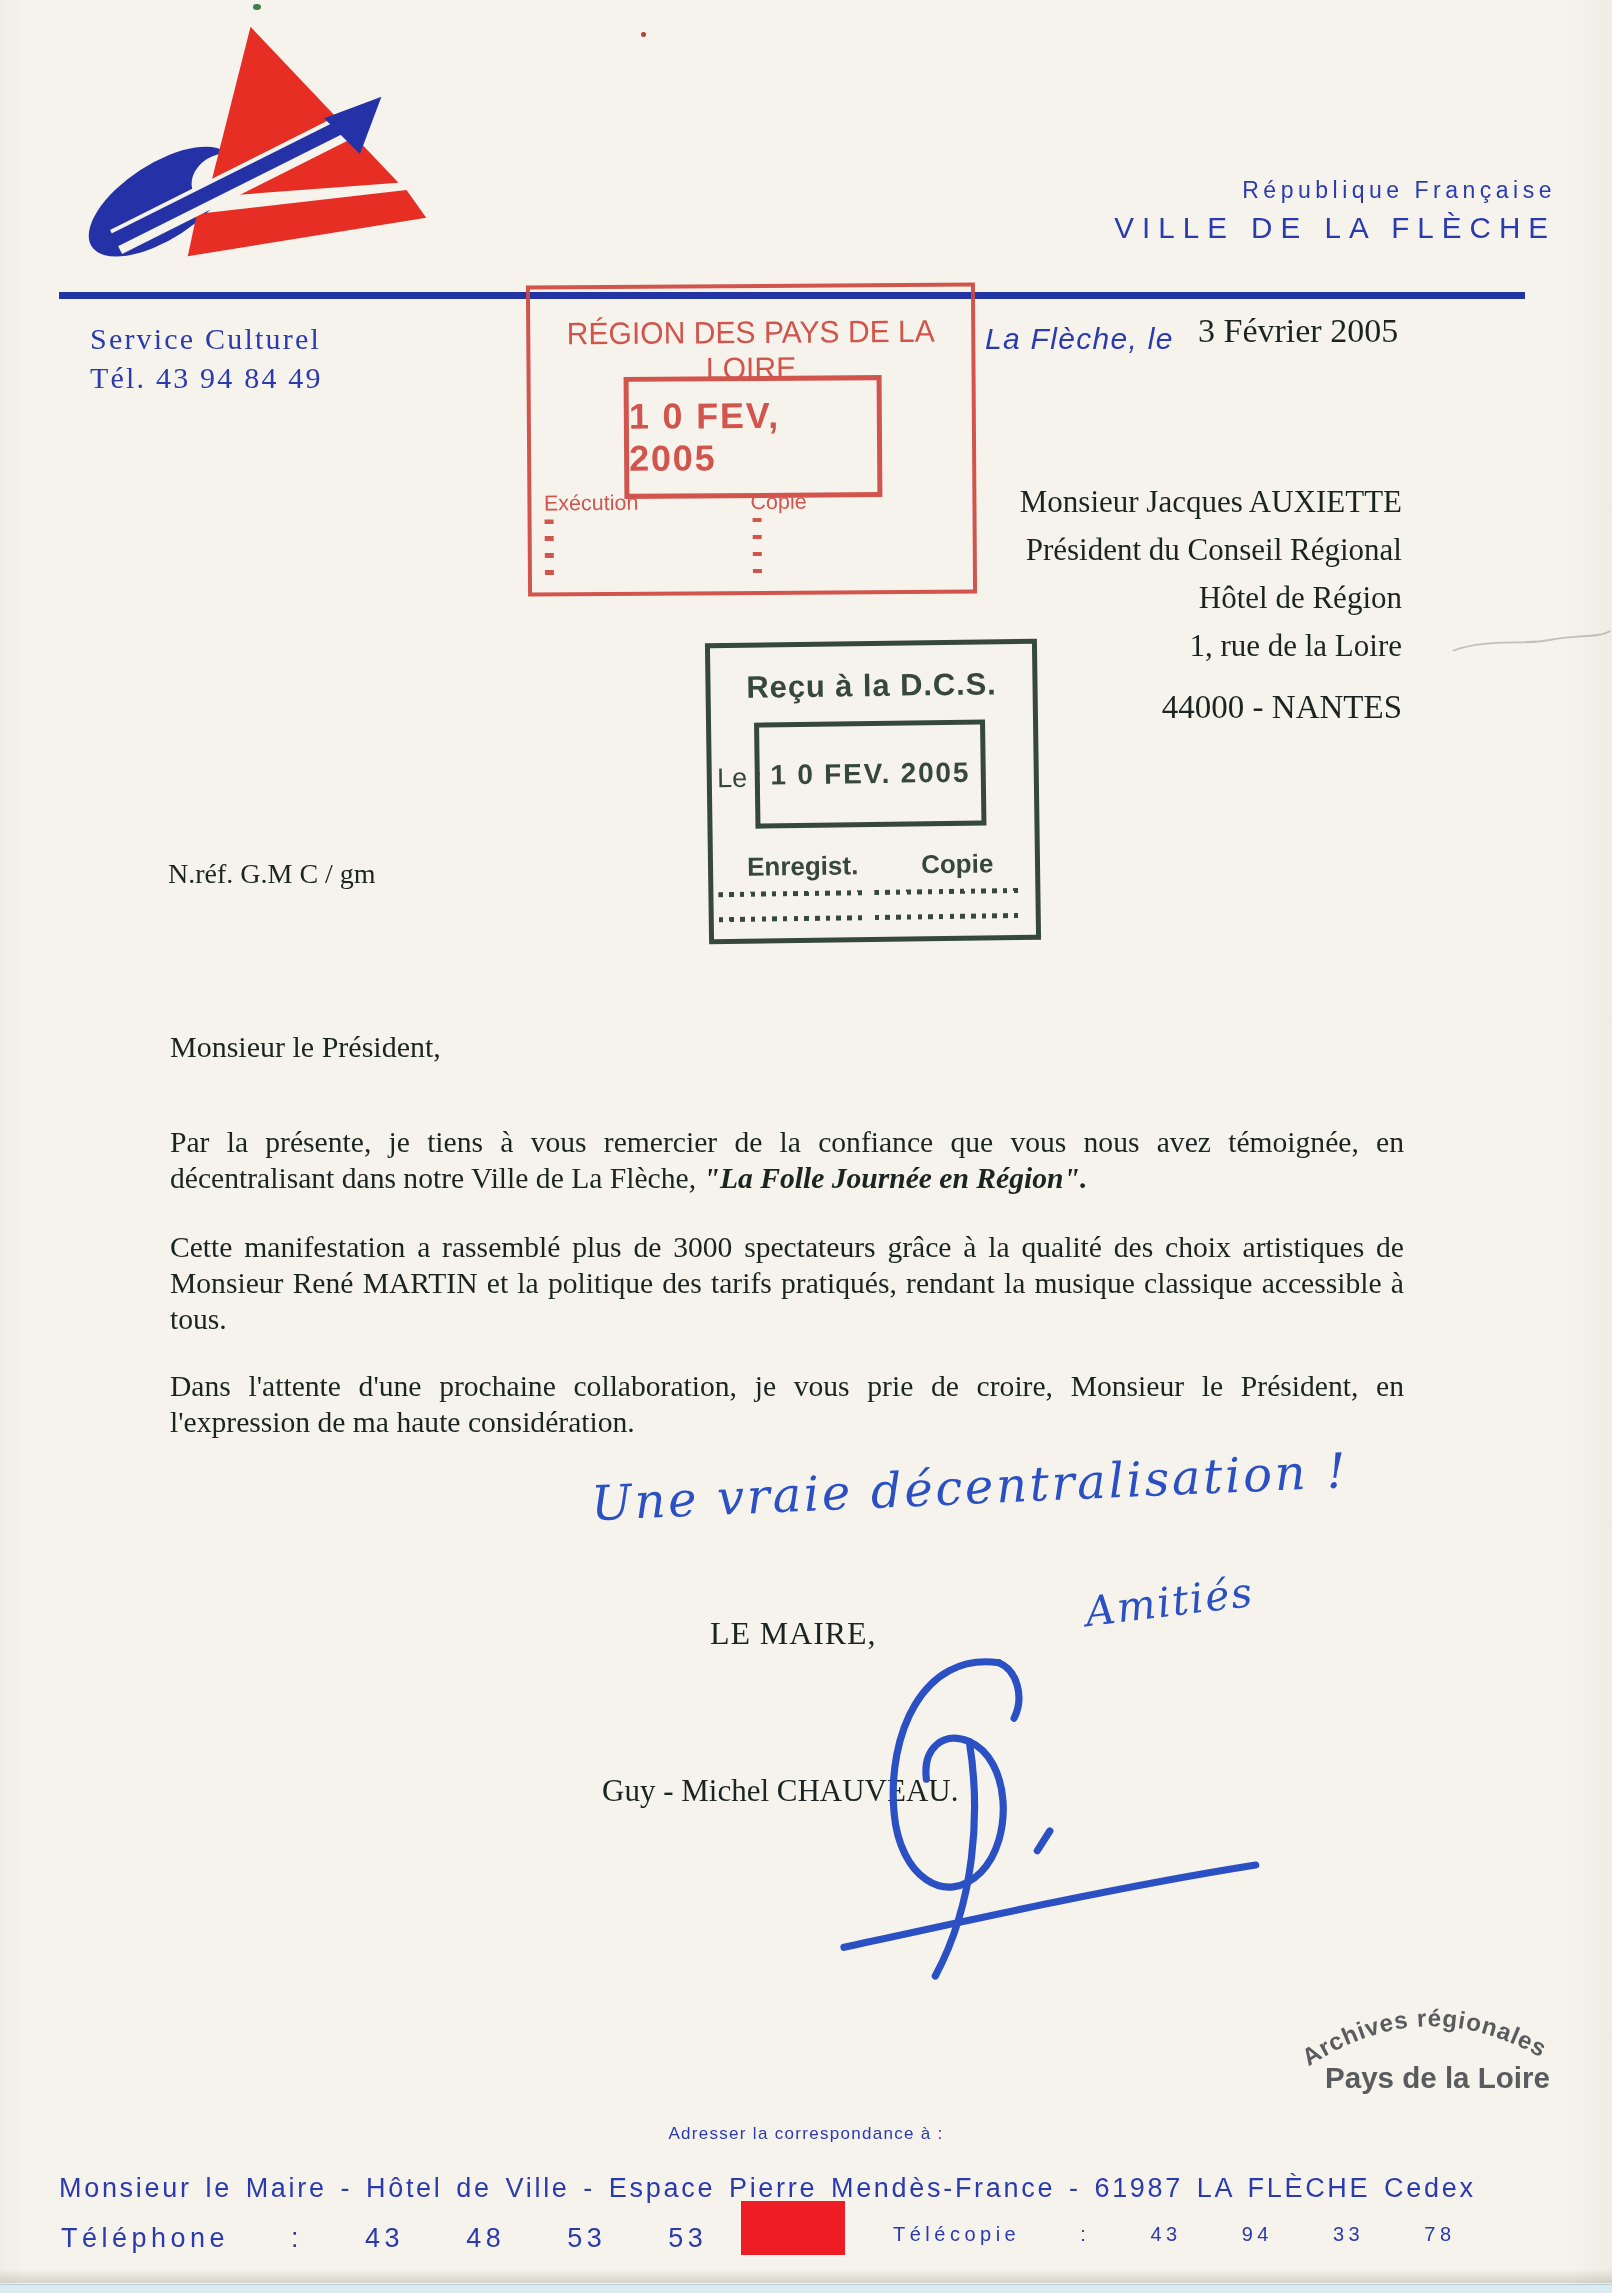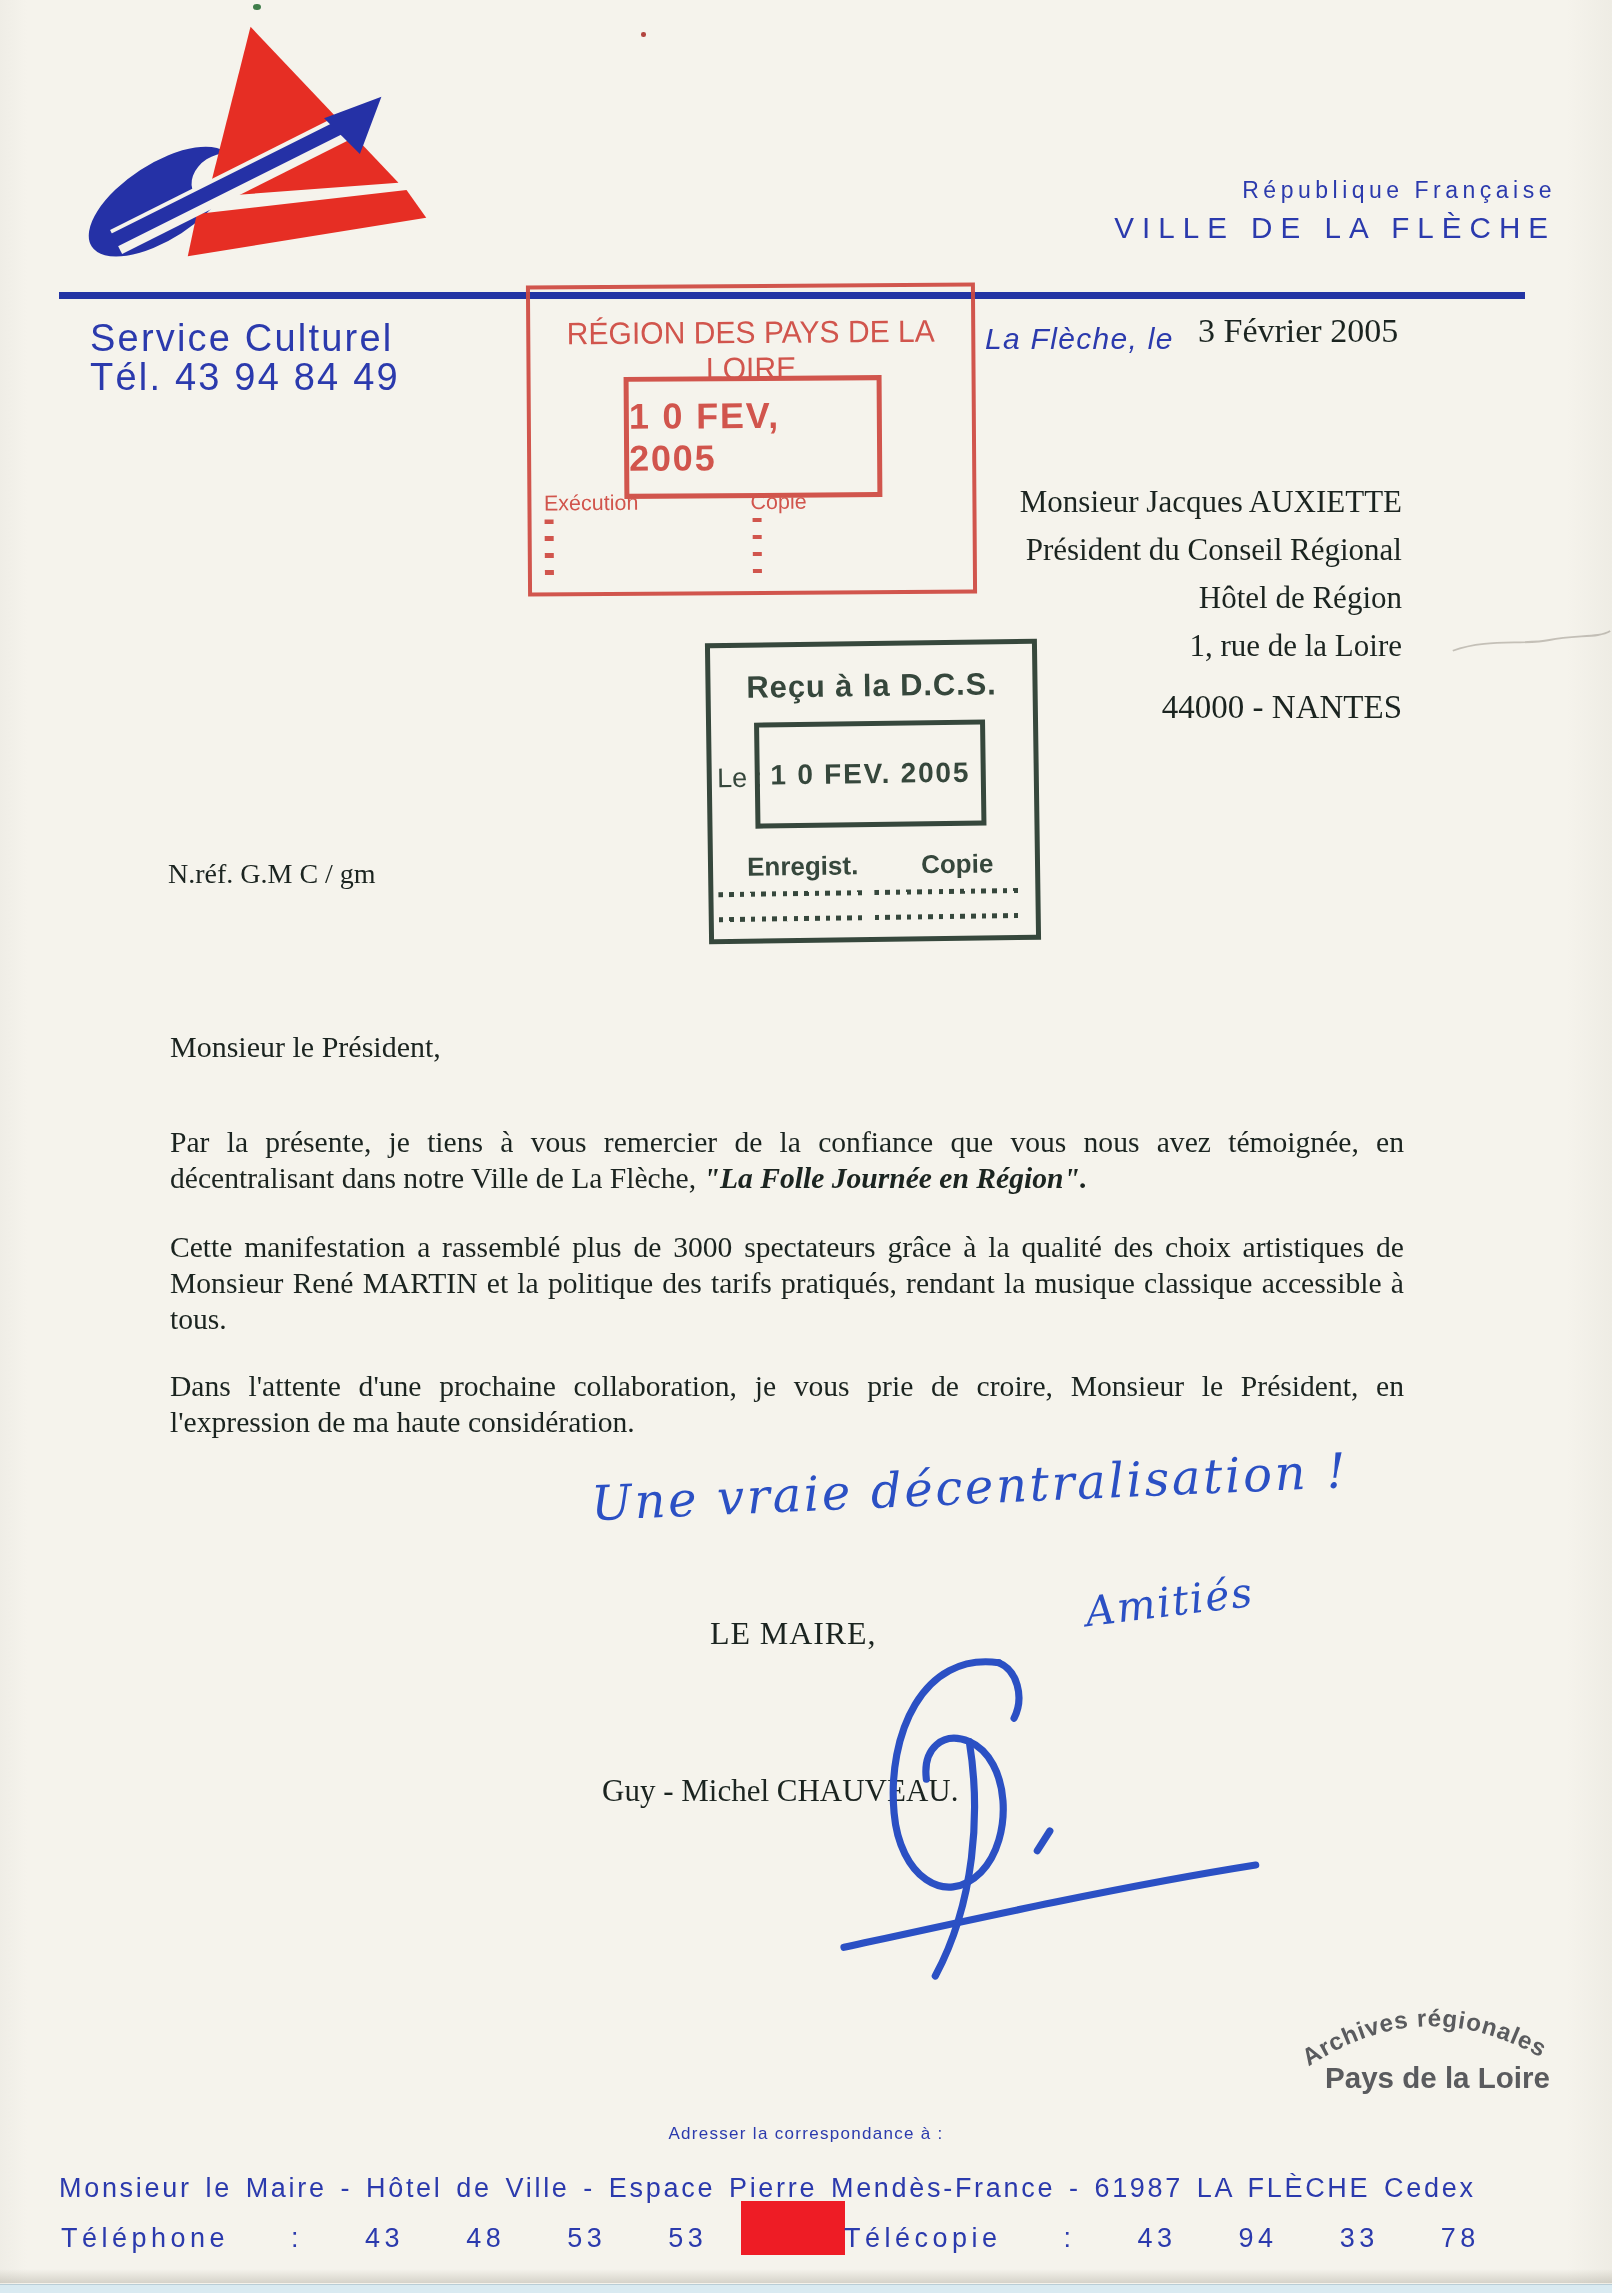--- a/index.html
+++ b/index.html
@@ -5,21 +5,21 @@
   html,body{margin:0;padding:0;background:#e9e7e0;}
   #paper{
     position:relative;width:1612px;height:2294px;margin:0 auto;
     background:linear-gradient(90deg,#efede6 0,#f5f3ec 27px,#f5f3ec 1567px,#eeece4 1612px);
     overflow:hidden;
     font-family:"Liberation Serif","DejaVu Serif",serif;
     color:#1b2420;
   }
   .abs{position:absolute;}
   #hrule{left:59px;top:292px;width:1466px;height:7.2px;background:#2334a4;}
-  #service{left:90px;top:319px;font-family:Liberation Sans, sans-serif;font-size:38px;letter-spacing:2.2px;line-height:39px;color:#2b3aad;}
+  #service{left:90px;top:319px;font-family:Liberation Serif, serif;font-size:30px;letter-spacing:2.2px;line-height:39px;color:#2b3aad;}
   #hdr-right{right:56px;top:172px;text-align:right;font-family:"Liberation Sans",sans-serif;color:#2b3aad;}
   #hdr-right .rf{font-size:23px;letter-spacing:4.5px;line-height:36px;}
   #hdr-right .ville{font-size:29.6px;letter-spacing:8px;line-height:39px;}
   
   #place{left:985px;top:322px;font-family:"Liberation Sans",sans-serif;font-style:italic;font-size:30px;letter-spacing:1.3px;color:#2b3aad;}
   #date{left:1198px;top:312px;font-size:34px;}
   #recipient{right:210px;top:478px;text-align:right;font-size:31px;line-height:48px;}
   #recipient .city{margin-top:13px;font-size:33px;}
   
   #redstamp{left:527px;top:284px;width:441px;height:303px;border:4.5px solid #cf4a41;color:#cf4a41;
@@ -55,21 +55,21 @@
   #lemaire{left:710px;top:1615px;font-size:32px;letter-spacing:0.9px;}
   #signame{left:602px;top:1773px;font-size:31px;}
   #signature{left:824px;top:1652px;}
   
   #archives{left:1303px;top:1995px;}
   
   .foot{font-family:"Liberation Sans",sans-serif;color:#2b3aad;}
   #foot1{left:0;top:2124px;width:1612px;text-align:center;font-size:17px;letter-spacing:1.3px;}
   #foot2{left:59px;top:2173px;width:1505px;font-size:27px;letter-spacing:2.7px;word-spacing:3.6px;white-space:nowrap;}
   #foot-tel{left:61px;top:2223px;font-size:27px;letter-spacing:4.5px;word-spacing:50px;white-space:nowrap;}
-  #foot-fax{left:844px;top:2223px;font-size:27px;letter-spacing:4.5px;word-spacing:50px;white-space:nowrap;}
+  #foot-fax{left:893px;top:2223px;font-size:20px;letter-spacing:4.5px;word-spacing:50px;white-space:nowrap;}
   #redsquare{left:741px;top:2201px;width:104px;height:54px;background:#ee1c25;}
   
   #edge-shadow{left:0;top:2269px;width:1612px;height:14.3px;background:linear-gradient(180deg,rgba(0,0,0,0) 0,rgba(120,115,100,.25) 100%);}
   #scanner-strip{left:0;top:2284px;width:1612px;height:9.9px;background:#d9eaf1;border-top:0.9px solid #b9cdd6;}
   #speck-green{left:253px;top:3.6px;width:8px;height:6.3px;background:#3f7d4a;border-radius:50%;}
   #speck-red{left:641px;top:32px;width:4.5px;height:4.5px;background:#b2443f;border-radius:50%;}
 </style>
 </head>
 <body>
 

